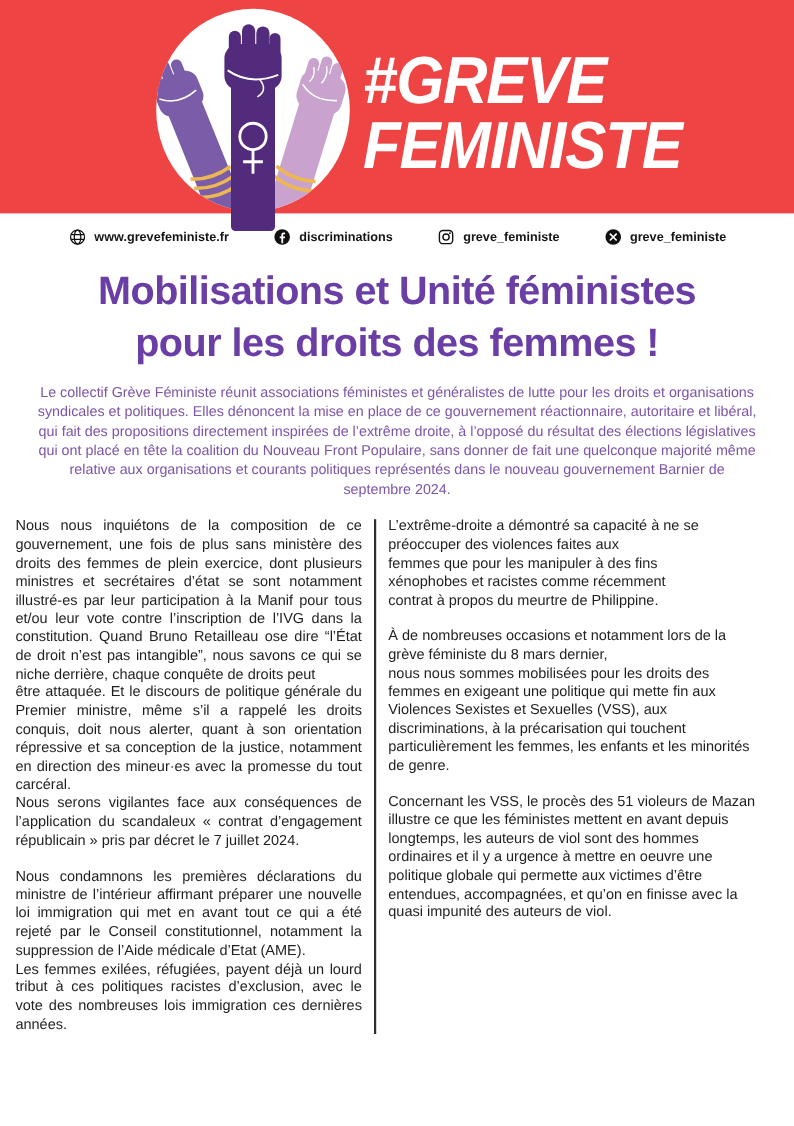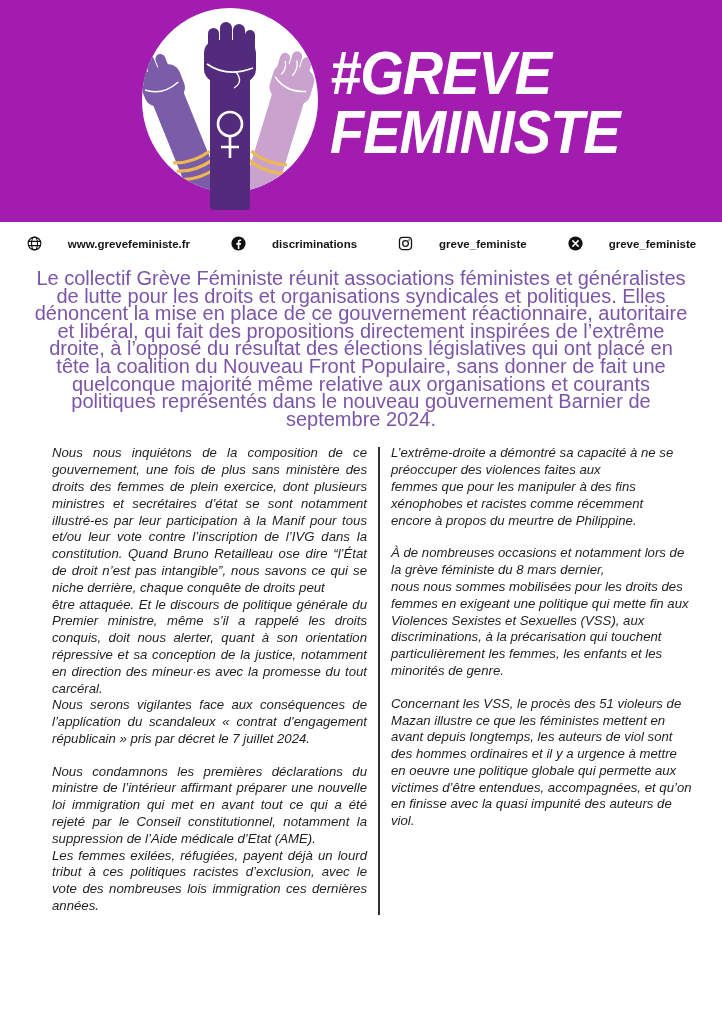--- a/index.html
+++ b/index.html
@@ -8,22 +8,22 @@
     width:722px;height:1024px;
     margin:0 auto;
     background:#ffffff;
     overflow:hidden;
     font-family:"Liberation Sans","DejaVu Sans",sans-serif;
     color:#1f1f1f;
   }
   
   .header{
     position:relative;
-    width:100%;height:222px;
-    background:#a21caf;
+    width:100%;height:194px;
+    background:#ef4444;
   }
   .logo{
     position:absolute;left:138px;top:6px;
     width:184px;height:204px;
   }
   .brand-title{
     position:absolute;left:330px;top:44px;
     color:#ffffff;
     font-style:italic;
     font-weight:bold;
@@ -36,51 +36,50 @@
   }
   
   .social-row{
     display:flex;
     justify-content:center;
     align-items:center;
     gap:40px;
     padding:13px 0 6px 0;
   }
   .social-item{
-    display:flex;align-items:center;gap:25px;
+    display:flex;align-items:center;gap:7px;
     font-size:11.5px;font-weight:bold;color:#151515;
     text-decoration:none;
   }
   .social-item svg{display:block;}
   
   .headline{
     margin:10px 10px 0 10px;
     text-align:center;
     color:#6B3EA5;
     font-weight:bold;
     font-size:36px;
     line-height:1.33;
     letter-spacing:-0.5px;
   }
   
   .intro{
     margin:12px auto 0 auto;
     max-width:658px;
     text-align:center;
     color:#7C54A8;
-    font-size:20px;
+    font-size:13px;
     line-height:17.6px;
     font-weight:500;
   }
   
   .columns{
     display:flex;
-    margin:17px 28px 0 52px;
+    margin:17px 28px 0 14px;
     height:482px;
-    font-style:italic;
   }
   .col{
     font-size:13.2px;
     line-height:16.8px;
   }
   .col p{margin:0 0 16px 0;white-space:pre-line;}
   .col-left{
     width:315px;
     flex:0 0 315px;
     text-align:justify;
@@ -199,36 +198,40 @@
       <span>
         <svg width="17" height="17" viewBox="0 0 24 24">
           <circle cx="12" cy="12" r="10" fill="#111"></circle>
           <path d="M7.6 7.6l8.8 8.8 M16.4 7.6l-8.8 8.8" stroke="#fff" stroke-width="2.1"></path>
         </svg>
       </span>
       <span>greve_feministe</span>
     </a>
   </div>
 
+  <h1 class="headline">
+    <div>Mobilisations et Unité féministes</div>
+    <div>pour les droits des femmes !</div>
+  </h1>
 
   <p class="intro">Le collectif Grève Féministe réunit associations féministes et généralistes de lutte pour les droits et organisations syndicales et politiques. Elles dénoncent la mise en place de ce gouvernement réactionnaire, autoritaire et libéral, qui fait des propositions directement inspirées de l’extrême droite, à l’opposé du résultat des élections législatives qui ont placé en tête la coalition du Nouveau Front Populaire, sans donner de fait une quelconque majorité même relative aux organisations et courants politiques représentés dans le nouveau gouvernement Barnier de septembre 2024.</p>
 
   <div class="columns">
     <div class="col col-left">
       <p>Nous nous inquiétons de la composition de ce gouvernement, une fois de plus sans ministère des droits des femmes de plein exercice, dont plusieurs ministres et secrétaires d’état se sont notamment illustré-es par leur participation à la Manif pour tous et/ou leur vote contre l’inscription de l’IVG dans la constitution. Quand Bruno Retailleau ose dire “l’État de droit n’est pas intangible”, nous savons ce qui se niche derrière, chaque conquête de droits peut
 être attaquée. Et le discours de politique générale du Premier ministre, même s’il a rappelé les droits conquis, doit nous alerter, quant à son orientation répressive et sa conception de la justice, notamment en direction des mineur·es avec la promesse du tout carcéral.
 Nous serons vigilantes face aux conséquences de l’application du scandaleux « contrat d’engagement républicain » pris par décret le 7 juillet 2024.</p>
       <p>Nous condamnons les premières déclarations du ministre de l’intérieur affirmant préparer une nouvelle loi immigration qui met en avant tout ce qui a été rejeté par le Conseil constitutionnel, notamment la suppression de l’Aide médicale d’Etat (AME).
 Les femmes exilées, réfugiées, payent déjà un lourd tribut à ces politiques racistes d’exclusion, avec le vote des nombreuses lois immigration ces dernières années.</p>
     </div>
     <div class="col-divider"></div>
     <div class="col col-right">
       <p>L’extrême-droite a démontré sa capacité à ne se préoccuper des violences faites aux
 femmes que pour les manipuler à des fins
 xénophobes et racistes comme récemment
-encore à propos du meurtre de Philippine.</p>
+contrat à propos du meurtre de Philippine.</p>
       <p>À de nombreuses occasions et notamment lors de la grève féministe du 8 mars dernier,
  nous nous sommes mobilisées pour les droits des femmes en exigeant une politique qui mette fin aux Violences Sexistes et Sexuelles (VSS), aux discriminations, à la précarisation qui touchent particulièrement les femmes, les enfants et les minorités de genre.</p>
       <p>Concernant les VSS, le procès des 51 violeurs de Mazan illustre ce que les féministes mettent en avant depuis longtemps, les auteurs de viol sont des hommes ordinaires et il y a urgence à mettre en oeuvre une politique globale qui permette aux victimes d’être entendues, accompagnées, et qu’on en finisse avec la quasi impunité des auteurs de viol.</p>
     </div>
   </div>
 
 </div>
 
 </body></html>

